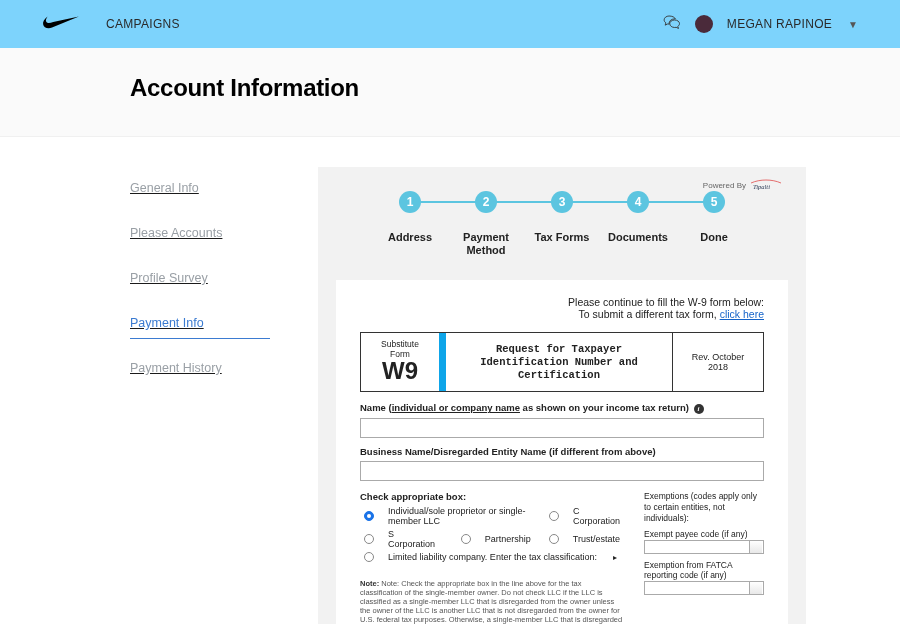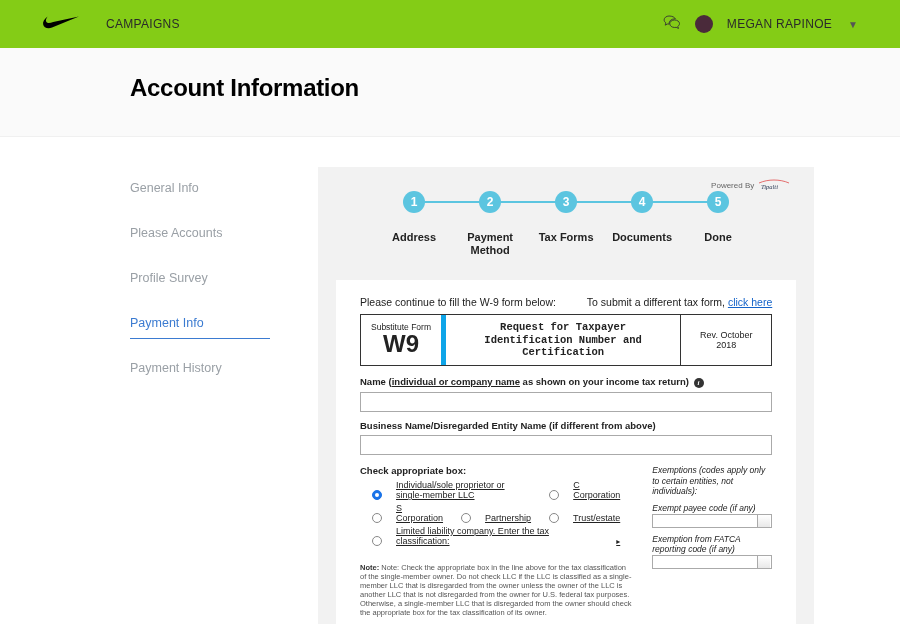--- a/index.html
+++ b/index.html
@@ -1,81 +1,81 @@
 <!DOCTYPE html>
 <html><head>
   <meta charset="utf-8">
   <style>
     * { box-sizing: border-box; margin: 0; padding: 0; }
     body { font-family: -apple-system, BlinkMacSystemFont, 'Segoe UI', Helvetica, Arial, sans-serif; background: #fff; color: #1a1a1a; width: 900px; }
     
-    .topbar { display: flex; align-items: center; justify-content: space-between; padding: 14px 42px 14px 42px; background: #84cc16; }
+    .topbar { display: flex; align-items: center; justify-content: space-between; padding: 14px 42px 14px 42px; background: #7dd3fc; }
     .topbar-left { display: flex; align-items: center; gap: 26px; }
     .logo svg { width: 38px; height: 16px; }
     .nav-link { font-size: 12px; font-weight: 500; letter-spacing: 0.3px; color: #2a2a2a; }
     .topbar-right { display: flex; align-items: center; gap: 14px; }
     .chat-icon svg { width: 18px; height: 16px; stroke: #333; fill: none; stroke-width: 1.2; }
     .avatar { width: 18px; height: 18px; border-radius: 50%; background: #4a2a3a; display: inline-block; }
     .user-name { font-size: 12px; font-weight: 500; letter-spacing: 0.3px; color: #2a2a2a; }
     .chevron { font-size: 10px; color: #555; margin-left: 2px; }
     
     .header-band { background: #fafafa; padding: 26px 130px 34px; border-bottom: 1px solid #f0f0f0; }
     .page-title { font-size: 24px; font-weight: 800; letter-spacing: -0.3px; color: #000000; }
     
     .content-row { display: flex; align-items: flex-start; padding: 30px 94px 0 130px; gap: 48px; }
     
-    .side-tabs { display: flex; flex-direction: column; gap: 8px; width: 140px; flex-shrink: 0; }
+    .side-tabs { display: flex; flex-direction: column; gap: 8px; width: 140px; flex-shrink: 0; text-decoration: underline; }
     .side-tab { font-size: 12.5px; color: #9aa0a6; padding: 14px 0 8px 0; border-bottom: 1px solid transparent; cursor: pointer; }
     .side-tab.active { color: #3b7bd1; border-bottom: 1px solid #3b7bd1; }
     
     .panel { background: #f2f2f2; flex: 1; padding: 16px 18px 0 18px; position: relative; }
     .powered { position: absolute; top: 12px; right: 24px; font-size: 8px; color: #666; display: flex; align-items: center; gap: 4px; }
     .powered svg { height: 12px; width: 32px; }
     
     .stepper { display: flex; align-items: flex-start; justify-content: center; gap: 0; margin: 8px 0 24px 0; }
     .step { display: flex; flex-direction: column; align-items: center; width: 76px; position: relative; }
     .step-circle { width: 22px; height: 22px; border-radius: 50%; background: #5cc5e0; color: #fff; display: flex; align-items: center; justify-content: center; font-size: 12px; font-weight: 700; z-index: 2; }
     .step-label { font-size: 11px; font-weight: 700; color: #222; margin-top: 18px; text-align: center; line-height: 1.15; }
     .step-line { position: absolute; top: 10px; left: 50%; width: 76px; height: 2px; background: #5cc5e0; z-index: 1; }
     .step:last-child .step-line { display: none; }
     
     .form-card { background: #fff; padding: 16px 24px 24px; font-family: 'Helvetica Neue', Arial, sans-serif; font-size: 10px; color: #222; }
-    .form-topline { display: flex; justify-content: space-between; align-items: flex-end; margin-bottom: 6px; }
+    .form-topline { display: flex; justify-content: space-between; align-items: flex-end; margin-bottom: 12px; flex-direction: column; }
     .form-instr { font-size: 10.5px; }
     .form-altlink { font-size: 10.5px; }
     .form-altlink a { color: #1463c9; text-decoration: underline; cursor: pointer; }
     
     .form-headerbox { display: flex; border: 1px solid #333; font-size: 10px; margin-bottom: 10px; }
     .form-headerbox > div { padding: 6px 10px; display: flex; flex-direction: column; justify-content: center; align-items: center; }
-    .fh-left { border-right: 5px solid #0ea5e9; width: 85px; text-align: center; }
+    .fh-left { border-right: 7px solid #0ea5e9; width: 85px; text-align: center; }
     .fh-left .sub { font-size: 8.5px; }
     .fh-left .big { font-size: 24px; font-weight: 700; margin-top: -2px; }
     .fh-mid { flex: 1; text-align: center; font-weight: 700; border-right: 1px solid #333; font-size: 10.5px; line-height: 1.2; font-family: Liberation Mono, monospace; }
     .fh-right { width: 90px; text-align: center; font-size: 9px; }
     
     .form-label { font-size: 9.5px; font-weight: 700; margin: 8px 0 4px; }
     .form-label .underline { text-decoration: underline; }
     .form-label .info { font-family: Georgia, serif; font-style: italic; font-weight: 700; background: #333; color: #fff; border-radius: 50%; width: 10px; height: 10px; display: inline-flex; align-items: center; justify-content: center; font-size: 7px; margin-left: 2px; }
     .form-input { width: 100%; border: 1px solid #aaa; height: 20px; background: #fff; }
     
     .lower-row { display: flex; gap: 20px; margin-top: 10px; }
     .lower-left { flex: 1; }
     .lower-right { width: 120px; font-size: 8.5px; line-height: 1.25; }
     
     .check-label { font-size: 9.5px; font-weight: 700; margin-bottom: 4px; }
-    .radio-row { display: flex; gap: 14px; margin: 3px 12px; align-items: flex-end; font-size: 9px; text-decoration: underline; }
+    .radio-row { display: flex; gap: 14px; margin: 3px 4px; align-items: center; font-size: 9px; }
     .radio { width: 10px; height: 10px; border: 1px solid #888; border-radius: 50%; display: inline-flex; align-items: center; justify-content: center; flex-shrink: 0; }
     .radio.checked { background: #1a73e8; border-color: #1a73e8; }
     .radio.checked::after { content: ""; width: 4px; height: 4px; background: #fff; border-radius: 50%; }
     .tri { font-size: 8px; margin-left: 2px; }
     
     .note { font-size: 7.5px; color: #555; line-height: 1.2; margin-top: 17px; }
     .note b { font-weight: 700; color: #333; }
     
-    .exemption-block { margin-bottom: 6px; font-style: italic; }
+    .exemption-block { margin-bottom: 6px; }
     .mini-select { border: 1px solid #aaa; height: 14px; width: 100%; background: #fff; position: relative; }
     .mini-select::after { content: ""; position: absolute; right: 1px; top: 0; bottom: 0; width: 12px; border-left: 1px solid #aaa; background: linear-gradient(#fff,#e8e8e8); }
     
     .cutoff { margin-top: 8px; display:flex; align-items:center; gap:6px; font-size:9px; }
     .cutoff .seeinstr { color:#1463c9; text-decoration:underline; }
   </style>
 </head>
 <body>
 
 <div class="topbar">

